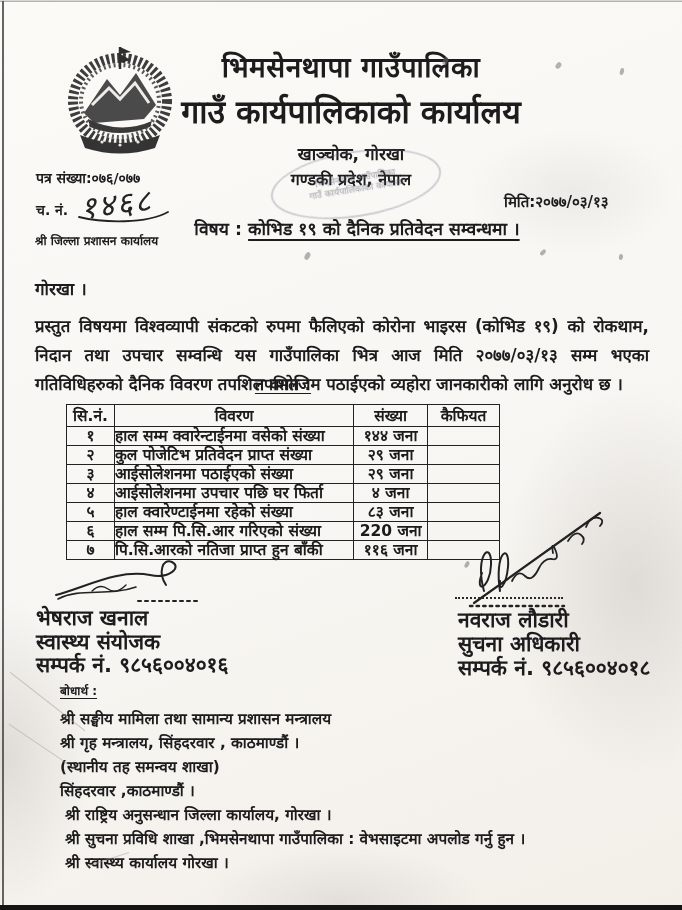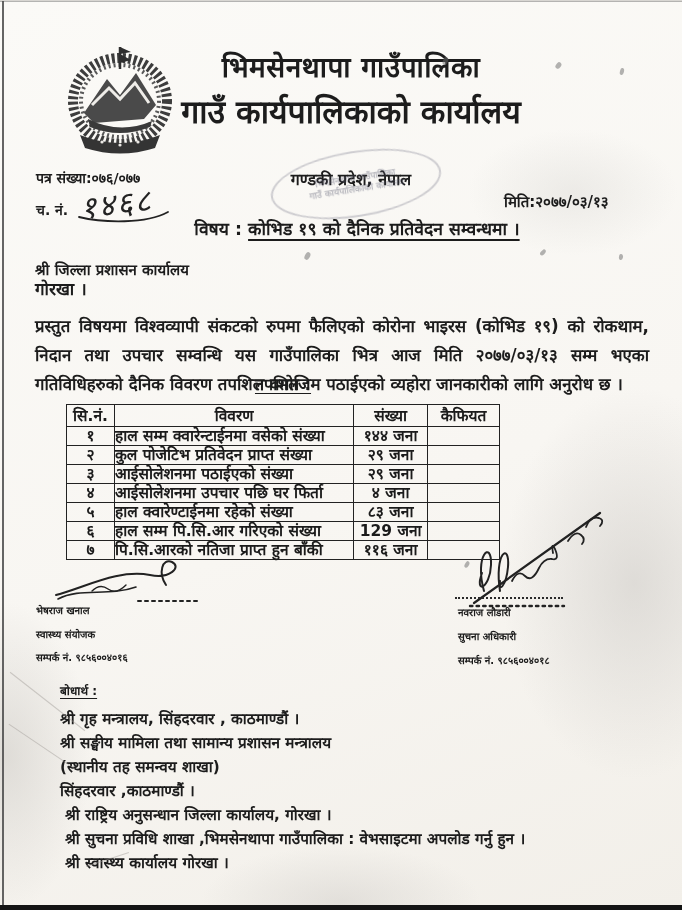--- a/index.html
+++ b/index.html
@@ -32,40 +32,40 @@
   .date-line { left:504px; top:190px; font-size:15px; font-weight:700; }
 
   .stamp { left:270px; top:150px; width:172px; height:66px; border:2px solid rgba(96,98,118,.38);
            border-radius:50%; transform:rotate(-9deg); filter:blur(.7px); opacity:.75;
            display:flex; flex-direction:column; align-items:center; justify-content:center; }
   .stamp div { font-size:9px; color:rgba(92,94,114,.55); font-weight:700; line-height:11px; text-align:center; }
 
   .subject { top:215px; left:0; width:682px; text-align:center; font-size:17.5px; font-weight:700;padding-left:32px; }
   .subject .u { text-decoration:underline; text-underline-offset:4px; text-decoration-thickness:1.5px; }
 
-  .recip1 { left:35px; top:258px; font-size:15px; font-weight:700;text-align:center; }
+  .recip1 { left:35px; top:231px; font-size:12px; font-weight:700;text-align:center; }
   .recip2 { left:35px; top:276px; font-size:17px; font-weight:700; }
 
   .body-par { left:35px; top:311px; width:614px; font-size:16.8px; font-weight:700;
               line-height:29px; text-align:justify; }
   .tapasil { left:66px; top:372px; width:434px; text-align:center; font-size:16px; font-weight:700;
              text-decoration:underline; text-underline-offset:3px; }
 
   table.detail { position:absolute; left:66px; top:403px; width:434px; border-collapse:collapse;
                  font-size:15.5px; font-weight:700; color:#1b1b1b; }
   table.detail th, table.detail td { border:1.6px solid #222; padding:0 4px; height:19px; line-height:18px; }
   table.detail th { height:22px; text-align:center; font-weight:700; }
   table.detail td.c { text-align:center; }
   table.detail td.l { text-align:left; padding-left:0; }
   col.c-sn  { width:48px; }
   col.c-desc{ width:240px; }
   col.c-num { width:74px; }
   col.c-rem { width:72px; }
 
-  .sig-name  { font-size:10px; font-weight:700; }
+  .sig-name  { font-size:21px; font-weight:700; }
   .sig-left-name    { left:36px; top:602px; }
   .sig-left-title   { left:36px; top:626px; }
   .sig-left-contact { left:36px; top:649px; }
   .sig-right-name    { left:458px; top:604px; }
   .sig-right-title   { left:458px; top:628px; }
   .sig-right-contact { left:458px; top:652px; }
   .dots-right { left:455px; top:592px; width:108px; border-bottom:2.5px dotted #2a2a2a; height:6px; }
 
   .cc-head { left:60px; top:681px; font-size:12px; font-weight:700;
              text-decoration:underline; text-underline-offset:3px; }
@@ -98,20 +98,21 @@
         <path d="M18 96 q 40 16 80 0 l-5 13 q-35 11 -70 0 z" fill="#343434"></path>
         <circle cx="40" cy="103" r="1.6" fill="#e9e7e3"></circle>
           <circle cx="58" cy="106" r="1.6" fill="#e9e7e3"></circle>
           <circle cx="76" cy="103" r="1.6" fill="#e9e7e3"></circle>
       </g>
     </svg>
   </div>
 
   <div class="abs org-name">भिमसेनथापा गाउँपालिका</div>
   <div class="abs office-name">गाउँ कार्यपालिकाको कार्यालय</div>
+  <div class="abs addr1">खाञ्चोक, गोरखा</div>
   <div class="abs addr2">गण्डकी प्रदेश, नेपाल</div>
 
   <div class="abs ref-no">पत्र संख्या:०७६/०७७</div>
   <div class="abs chno-label">च. नं.</div>
   <div class="abs chno-value">१४६८</div>
   <div class="abs" style="left:76px;top:208px;">
     <svg width="96" height="16" viewBox="0 0 96 16">
         <path class="ink" d="M92 3 C 70 15, 28 14, 3 8" stroke-width="1.8"></path>
       </svg>
   </div>
@@ -175,21 +176,21 @@
         </tr>
       <tr>
           <td class="c">५</td>
           <td class="l">हाल क्वारेण्टाईनमा रहेको संख्या</td>
           <td class="c">८३ जना</td>
           <td></td>
         </tr>
       <tr>
           <td class="c">६</td>
           <td class="l">हाल सम्म पि.सि.आर गरिएको संख्या</td>
-          <td class="c">129 जना</td>
+          <td class="c">220 जना</td>
           <td></td>
         </tr>
       <tr>
           <td class="c">७</td>
           <td class="l">पि.सि.आरको नतिजा प्राप्त हुन बाँकी</td>
           <td class="c">११६ जना</td>
           <td></td>
         </tr>
     </tbody>
   </table>
@@ -216,22 +217,22 @@
       <path class="ink" d="M2 113 H 96" stroke-width="2.4" stroke-dasharray="2.4 4.2"></path>
     </svg>
   </div>
   <div class="abs dots-right"></div>
   <div class="abs sig-name sig-right-name">नवराज लौडारी</div>
   <div class="abs sig-name sig-right-title">सुचना अधिकारी</div>
   <div class="abs sig-name sig-right-contact">सम्पर्क नं. ९८५६००४०१८</div>
 
   <div class="abs cc-head">बोधार्थ :</div>
   <div class="abs cc-list">
+    <div class="cc-item">श्री सङ्घीय मामिला तथा सामान्य प्रशासन मन्त्रालय</div>
     <div class="cc-item">श्री गृह मन्त्रालय, सिंहदरवार , काठमाण्डौं ।</div>
-    <div class="cc-item">श्री सङ्घीय मामिला तथा सामान्य प्रशासन मन्त्रालय</div>
     <div class="cc-item">(स्थानीय तह समन्वय शाखा)</div>
     <div class="cc-item">सिंहदरवार ,काठमाण्डौं ।</div>
     <div class="cc-item ind">श्री राष्ट्रिय अनुसन्धान जिल्ला कार्यालय, गोरखा ।</div>
     <div class="cc-item ind">श्री सुचना प्रविधि शाखा ,भिमसेनथापा गाउँपालिका : वेभसाइटमा अपलोड गर्नु हुन ।</div>
     <div class="cc-item ind">श्री स्वास्थ्य कार्यालय गोरखा ।</div>
   </div>
 
   <div class="speck" style="left:443px;top:56px;width:5px;height:8px;transform:rotate(24deg);"></div>
   <div class="speck" style="left:556px;top:61px;width:5px;height:7px;transform:rotate(40deg);"></div>
   <div class="speck" style="left:620px;top:67px;width:4px;height:7px;transform:rotate(15deg);"></div>

